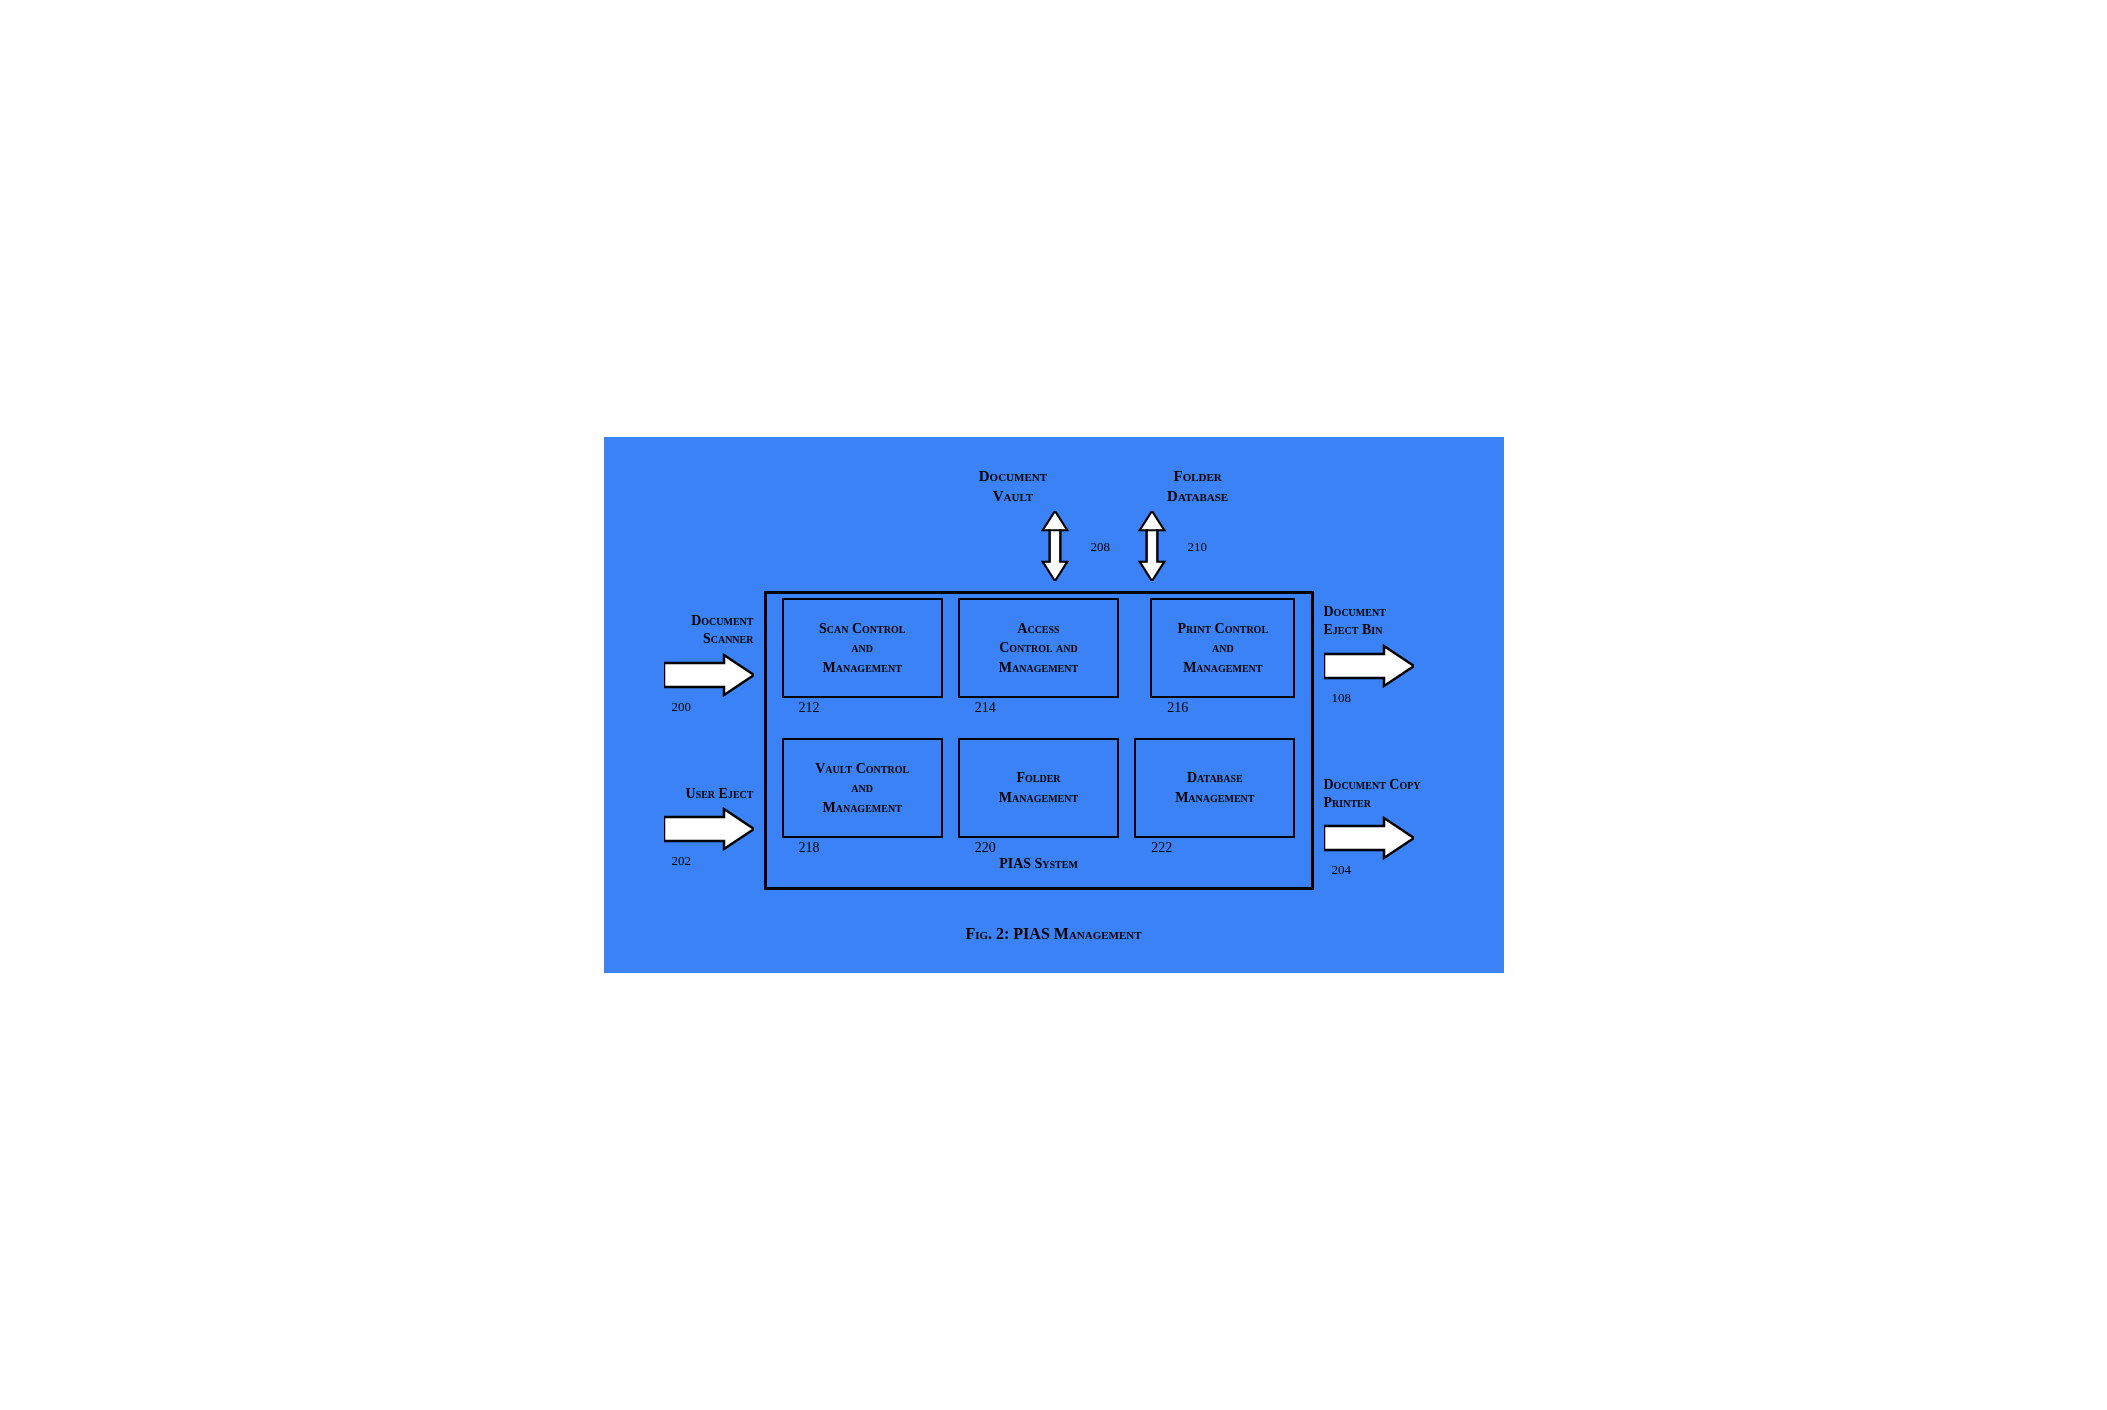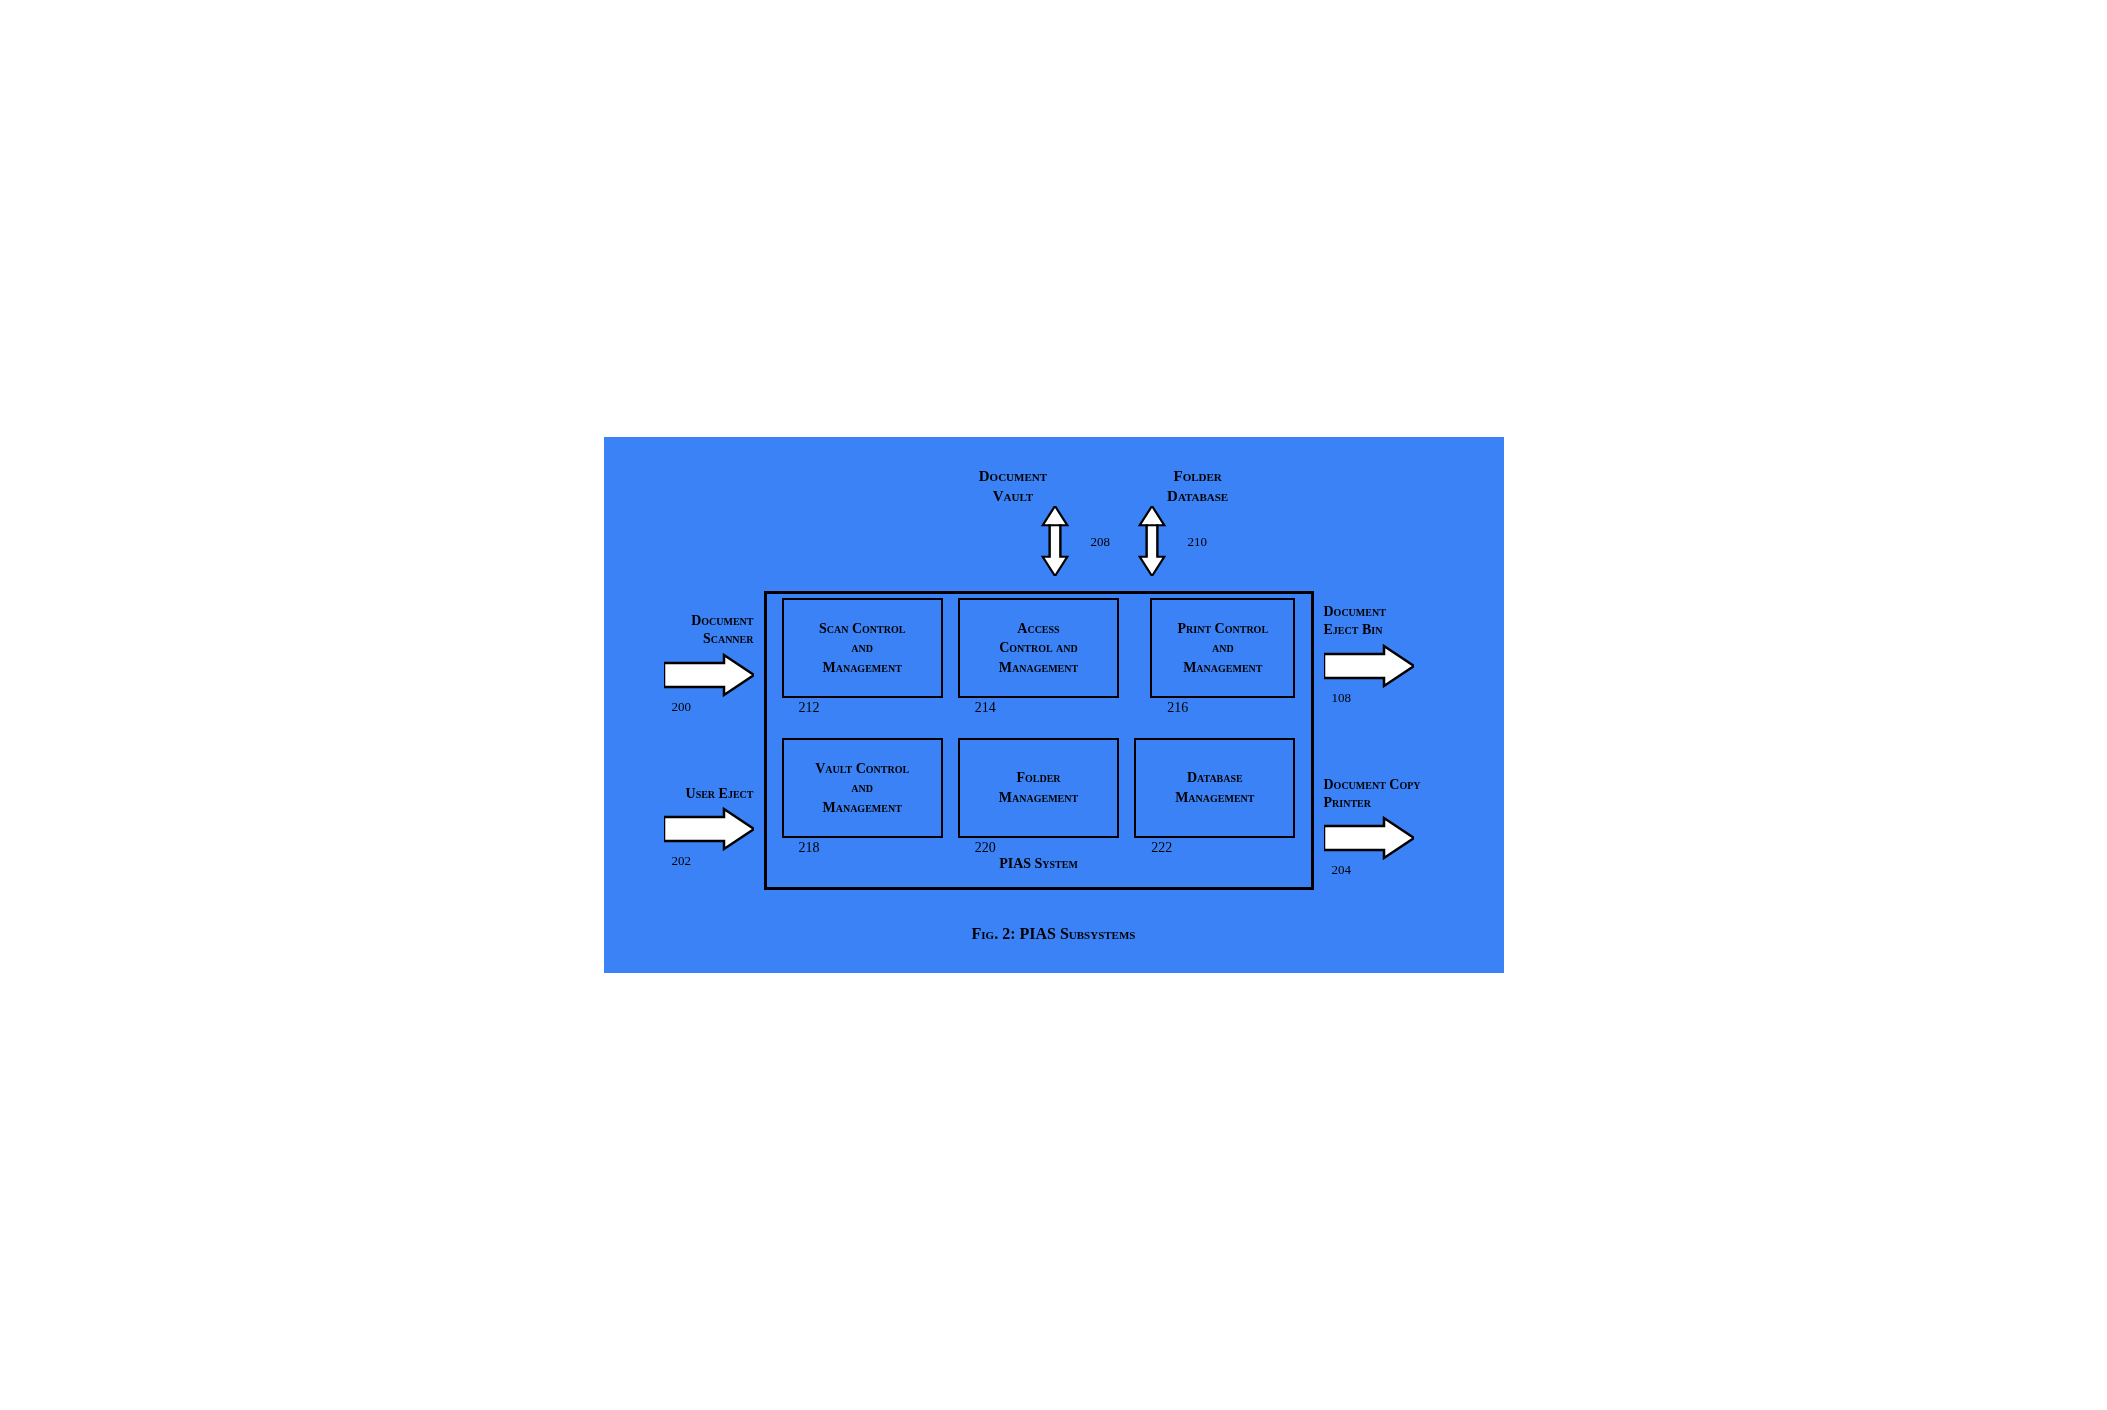--- a/index.html
+++ b/index.html
@@ -34,21 +34,21 @@
       line-height: 1.3;
     }
 
     
     .arrows-row {
       display: flex;
       justify-content: center;
       gap: 57px;
       padding-left: 100px;
       margin-bottom: 0px;
-      align-items: flex-start;
+      align-items: center;
       height: 80px;
     }
     .arrow-container {
       display: flex;
       flex-direction: column;
       align-items: center;
       position: relative;
     }
 
     
@@ -275,15 +275,15 @@
         <div class="side-arrow-label">Document Copy<br>Printer</div>
         <svg width="90" height="48" viewBox="0 0 90 48">
           <polygon points="0,12 60,12 60,4 90,24 60,44 60,36 0,36" fill="white" stroke="black" stroke-width="2.5"></polygon>
         </svg>
         <span class="ref-num" style="margin-left:8px; align-self:flex-start;">204</span>
       </div>
     </div>
 
   </div>
 
-  <div class="caption">Fig. 2: PIAS Subsystems</div>
+  <div class="caption">Fig. 2: PIAS Management</div>
 
 </div>
 
 </body></html>

